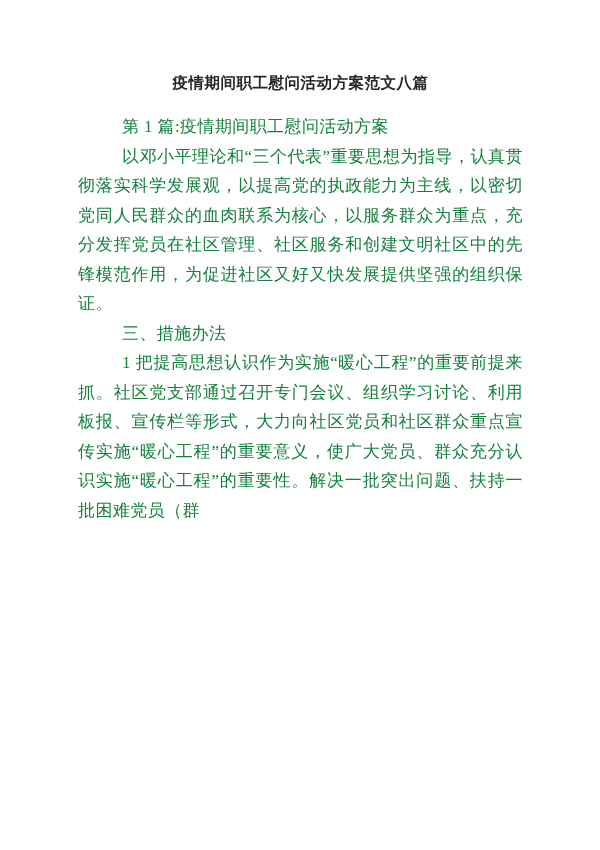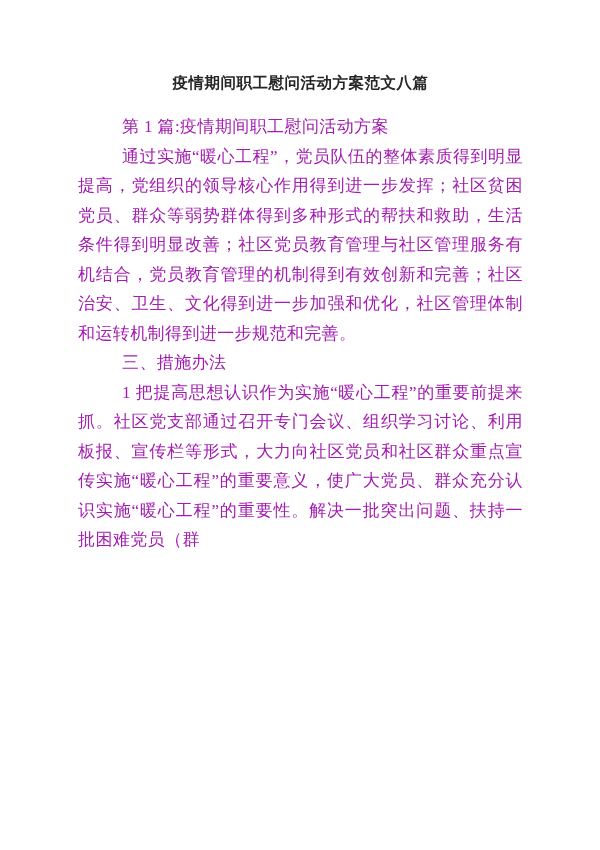--- a/index.html
+++ b/index.html
@@ -31,33 +31,33 @@
     color: #262626;
   }
   .para {
     margin: 0;
     font-size: 17px;
     line-height: 29.5px;
     letter-spacing: 0.4px;
     text-align: justify;
     text-justify: inter-ideograph;
     text-indent: 44px;
-    color: #a21caf;
+    color: #15803d;
   }
 </style>
 </head>
 <body>
 
 <div class="page">
   <h1 class="doc-title">疫情期间职工慰问活动方案范文八篇</h1>
 
   <p class="para">第 1 篇:疫情期间职工慰问活动方案</p>
 
 
+  <p class="para">以邓小平理论和“三个代表”重要思想为指导，认真贯彻落实科学发展观，以提高党的执政能力为主线，以密切党同人民群众的血肉联系为核心，以服务群众为重点，充分发挥党员在社区管理、社区服务和创建文明社区中的先锋模范作用，为促进社区又好又快发展提供坚强的组织保证。</p>
 
 
-  <p class="para">通过实施“暖心工程”，党员队伍的整体素质得到明显提高，党组织的领导核心作用得到进一步发挥；社区贫困党员、群众等弱势群体得到多种形式的帮扶和救助，生活条件得到明显改善；社区党员教育管理与社区管理服务有机结合，党员教育管理的机制得到有效创新和完善；社区治安、卫生、文化得到进一步加强和优化，社区管理体制和运转机制得到进一步规范和完善。</p>
 
   <p class="para">三、措施办法</p>
 
 
   <p class="para">1 把提高思想认识作为实施“暖心工程”的重要前提来抓。社区党支部通过召开专门会议、组织学习讨论、利用板报、宣传栏等形式，大力向社区党员和社区群众重点宣传实施“暖心工程”的重要意义，使广大党员、群众充分认识实施“暖心工程”的重要性。解决一批突出问题、扶持一批困难党员（群</p>
 </div>
 
 </body></html>

